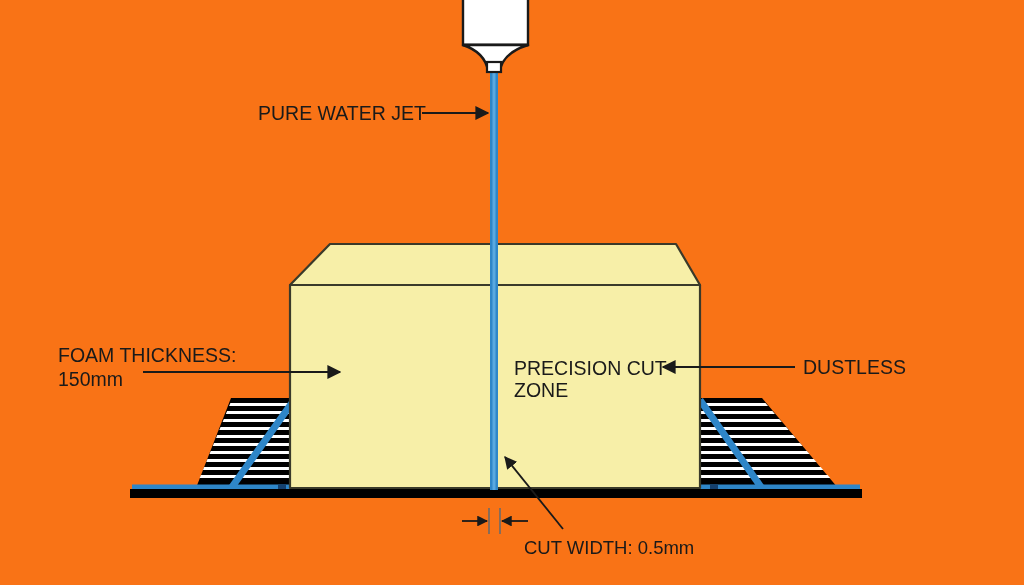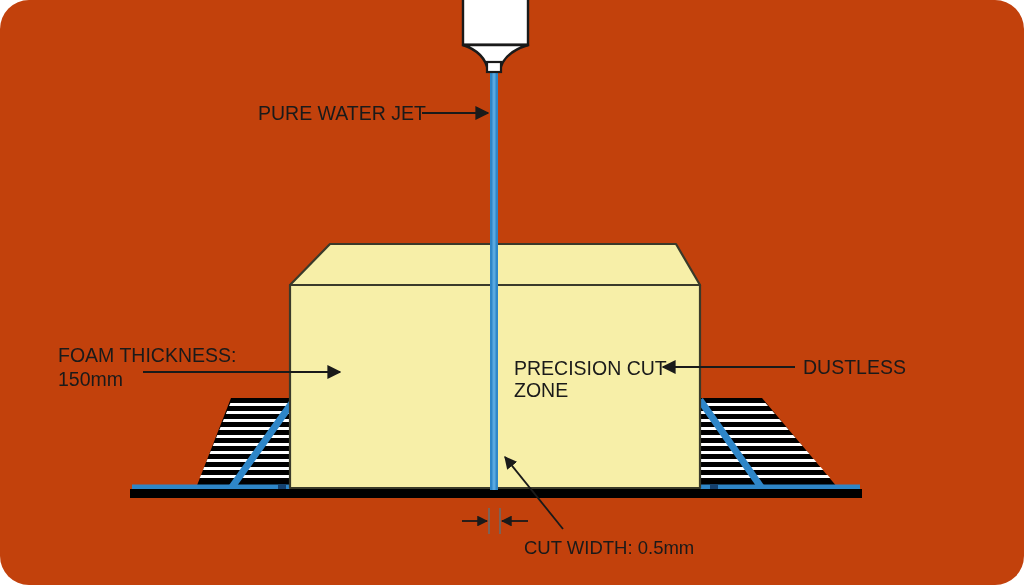--- a/index.html
+++ b/index.html
@@ -7,23 +7,22 @@
     padding: 0;
     background: #ffffff;
   }
   body {
     font-family: "Liberation Sans", sans-serif;
   }
   #diagram-root {
     position: relative;
     width: 1024px;
     height: 585px;
-    background: #c2410c;
+    background: #f97316;
     overflow: hidden;
-    border-radius: 29px;
   }
   #diagram-svg {
     position: absolute;
     top: 0;
     left: 0;
     width: 1024px;
     height: 585px;
     display: block;
   }
   .label-text {

